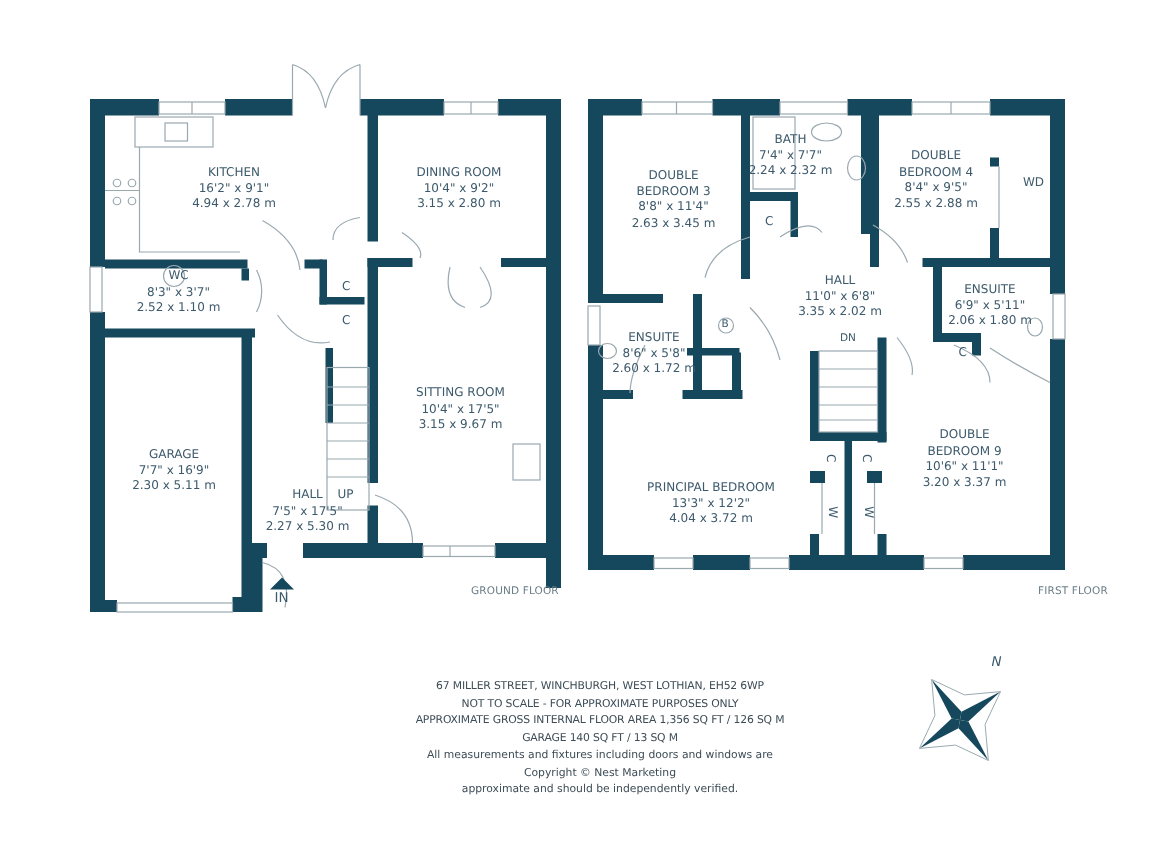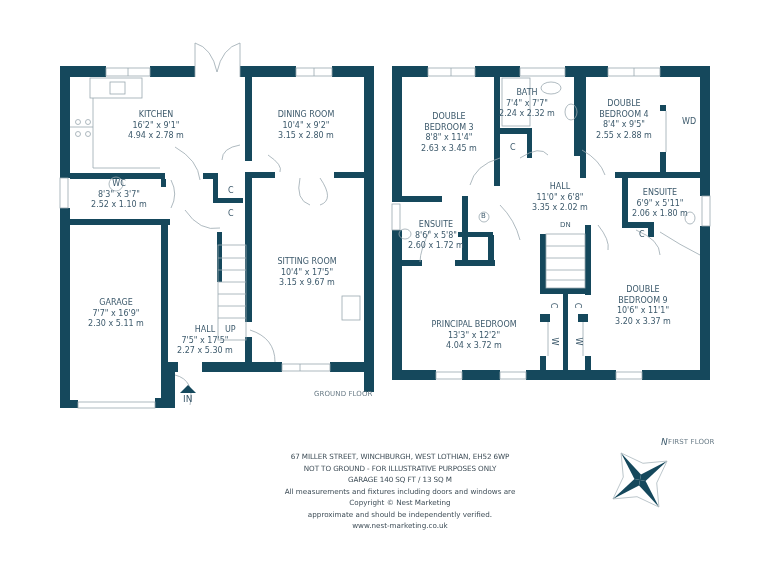--- a/index.html
+++ b/index.html
@@ -261,25 +261,25 @@
 </div>
 <span class="small" style="left:510px;top:143px;">C</span>
 <span class="small" style="left:639px;top:230px;">C</span>
 <span class="small" style="left:551px;top:301px;transform:rotate(90deg);">C</span>
 <span class="small" style="left:575px;top:301px;transform:rotate(90deg);">C</span>
 <span class="small" style="left:551px;top:337px;transform:rotate(90deg);">W</span>
 <span class="small" style="left:575px;top:337px;transform:rotate(90deg);">W</span>
 <span class="small" style="left:682px;top:117px;">WD</span>
 <span class="small" style="left:481px;top:212px;font-size:7px;">B</span>
 <span class="small" style="left:560px;top:221px;font-size:7px;">DN</span>
-<span class="floor" style="left:668px;top:390px;margin-top:48px;">FIRST FLOOR</span>
+<span class="floor" style="left:692px;top:390px;">FIRST FLOOR</span>
 
 <div class="info">
   <span class="caps">67 MILLER STREET, WINCHBURGH, WEST LOTHIAN, EH52 6WP</span>
-  <span class="caps">NOT TO GROUND - FOR ILLUSTRATIVE PURPOSES ONLY</span>
+  <span class="caps">NOT TO SCALE - FOR APPROXIMATE PURPOSES ONLY</span>
+  <span class="caps">APPROXIMATE GROSS INTERNAL FLOOR AREA 1,356 SQ FT / 126 SQ M</span>
   <span class="caps">GARAGE 140 SQ FT / 13 SQ M</span>
   <span>All measurements and fixtures including doors and windows are</span>
   <span>Copyright © Nest Marketing</span>
   <span>approximate and should be independently verified.</span>
-  <span>www.nest-marketing.co.uk</span>
 </div>
 
 <span class="small" style="left:661px;top:437px;font-size:9px;font-style:italic;">N</span>
 
 </body></html>

